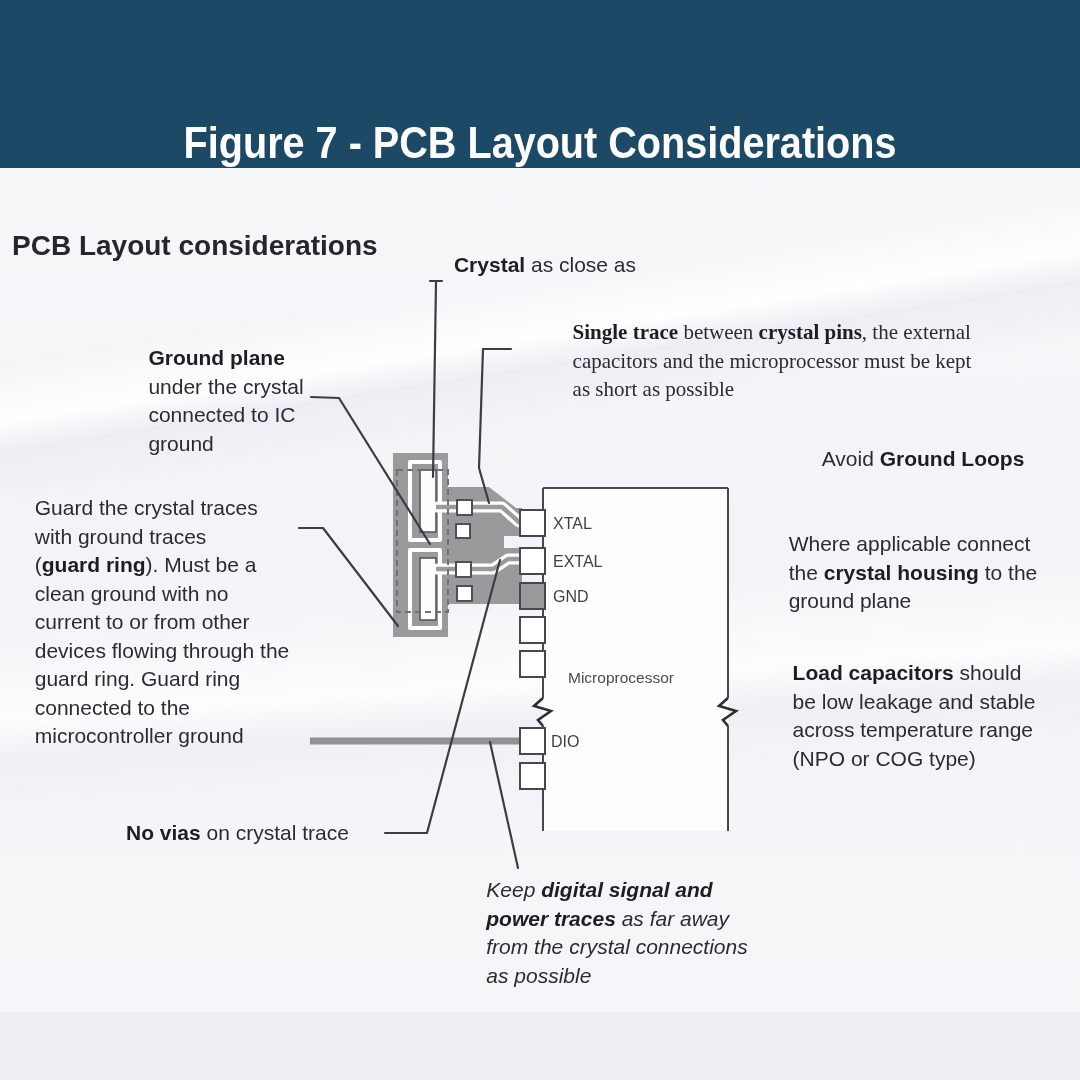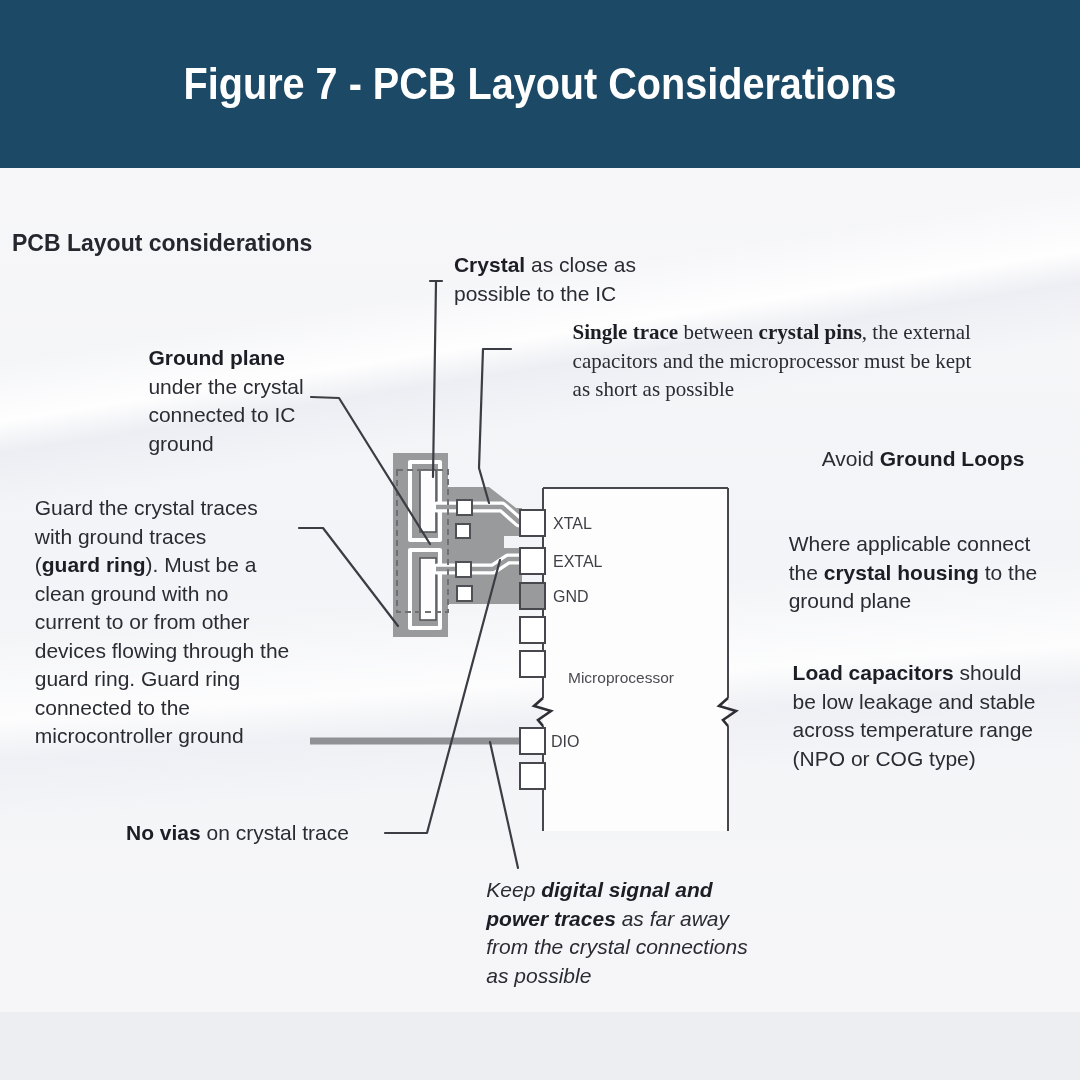--- a/index.html
+++ b/index.html
@@ -6,21 +6,21 @@
     --header-bg:#1c4a66; --header-text:#ffffff; --content-bg:#f4f5f8;
     --footer-bg:#eceef2; --ground-plane:#999a9c; --leader-line:#3c3c44;
     --ic-border:#47474d; --text-dark:#26262e;
   }
   *{margin:0;padding:0;box-sizing:border-box;}
   html,body{width:1080px;height:1080px;overflow:hidden;}
   body{font-family:"Liberation Sans","DejaVu Sans",sans-serif;background:#fff;}
   .page{position:relative;width:1080px;height:1080px;overflow:hidden;}
 
   .header{position:absolute;left:0;top:0;width:1080px;height:168px;
-    background:var(--header-bg);display:flex;align-items:center;justify-content:center;}
+    background:var(--header-bg);display:flex;align-items:flex-end;justify-content:center;}
   .header h1{color:var(--header-text);font-size:44px;font-weight:700;
     letter-spacing:0px;transform:scaleX(0.9);white-space:nowrap;}
 
   .content{position:absolute;left:0;top:168px;width:1080px;height:844px;
     background:linear-gradient(180deg,#f7f7fa 0%,#f3f4f7 45%,#f6f6f9 100%);overflow:hidden;}
   .streak{position:absolute;pointer-events:none;}
   .s1{left:-220px;top:30px;width:1500px;height:300px;transform:rotate(-7deg);
     background:linear-gradient(178deg,rgba(255,255,255,0) 30%,rgba(255,255,255,.9) 47%,rgba(231,232,239,.55) 56%,rgba(255,255,255,0) 72%);}
   .s2{left:-150px;top:330px;width:1500px;height:360px;transform:rotate(-6deg);
     background:linear-gradient(182deg,rgba(255,255,255,0) 28%,rgba(255,255,255,.8) 50%,rgba(234,235,241,.5) 60%,rgba(255,255,255,0) 75%);}
@@ -42,21 +42,21 @@
   .leader{fill:none;stroke:var(--leader-line);stroke-width:2.2;stroke-linecap:round;stroke-linejoin:round;}
   .diotrace{fill:none;stroke:#8f9194;stroke-width:7;}
   .pinlabel{font-size:16px;fill:#3f3f45;font-family:"Liberation Sans","DejaVu Sans",sans-serif;}
   .iclabel{font-size:15.5px;fill:#4b4b52;font-family:"Liberation Sans","DejaVu Sans",sans-serif;}
 
   .ann{position:absolute;font-size:21px;line-height:28.5px;color:#2b2b33;text-align:left;}
   .ann .ln{white-space:nowrap;}
   .ann .b{font-weight:700;color:#1d1d26;}
   .center{transform:translateX(-50%);}
   .left{text-align:center;}
-  .pcb-heading{position:absolute;left:12px;top:230px;font-size:23px;font-weight:700;
+  .pcb-heading{position:absolute;left:12px;top:230px;font-size:28px;font-weight:700;
     color:var(--text-dark);white-space:nowrap;}
 </style>
 </head>
 <body>
 
 <div class="page">
 
   <div class="header">
     <h1>Figure 7 - PCB Layout Considerations</h1>
   </div>
@@ -118,21 +118,20 @@
     <path class="leader" d="M311,397 L339,398 L430,544"></path>
     <path class="leader" d="M299,528 H323 L398,626"></path>
     <path class="leader" d="M385,833 H427 L500,560"></path>
     <path class="leader" d="M490,742 L518,868"></path>
   </svg>
 
   <div class="pcb-heading">PCB Layout considerations</div>
 
   <div class="ann center" style="left:545px;top:251px;">
       <div class="ln"><span class="b">Crystal</span><span> as close as</span></div>
-      <div class="ln"><span>possible to the IC</span></div>
     </div>
   <div class="ann center" style="left:772px;top:318px;font-family:Liberation Serif, serif;">
       <div class="ln"><span class="b">Single trace</span><span> between </span><span class="b">crystal pins</span><span>, the external</span></div>
       <div class="ln"><span>capacitors and the microprocessor must be kept</span></div>
       <div class="ln"><span>as short as possible</span></div>
     </div>
   <div class="ann center" style="left:923px;top:445px;">
       <div class="ln"><span>Avoid </span><span class="b">Ground Loops</span></div>
     </div>
   <div class="ann center" style="left:226px;top:344px;">

